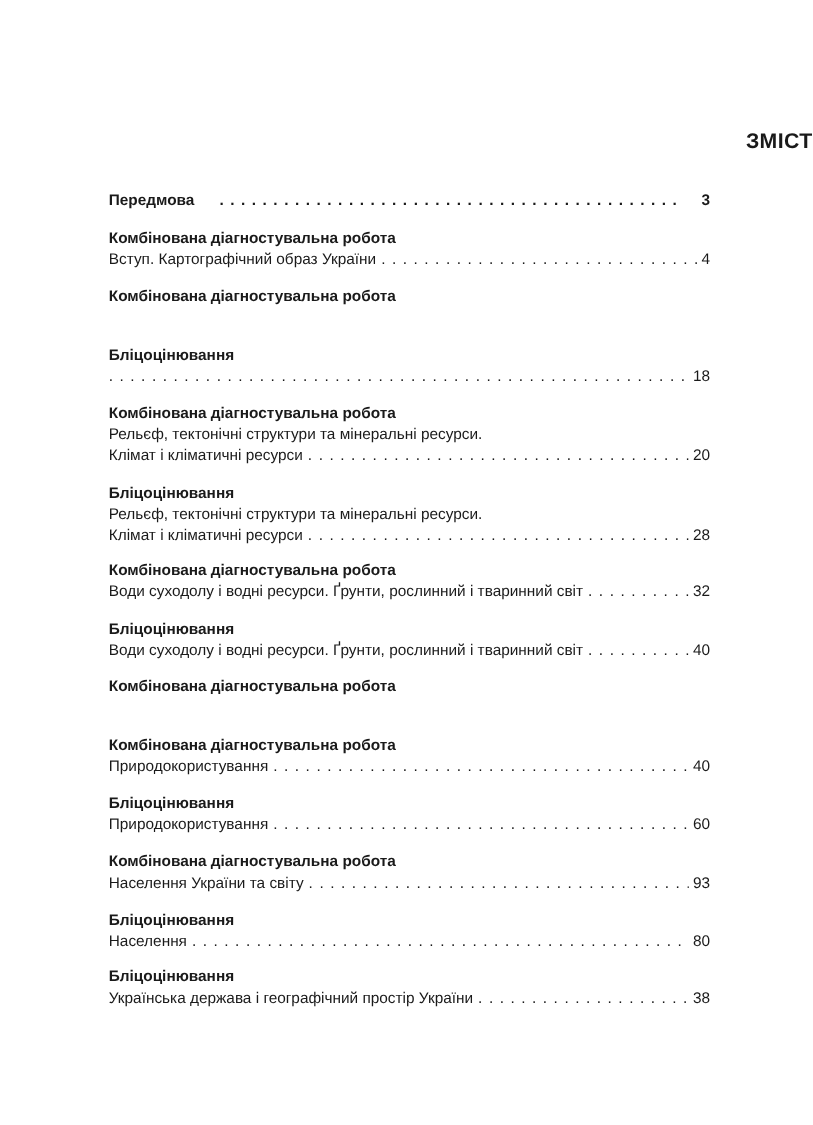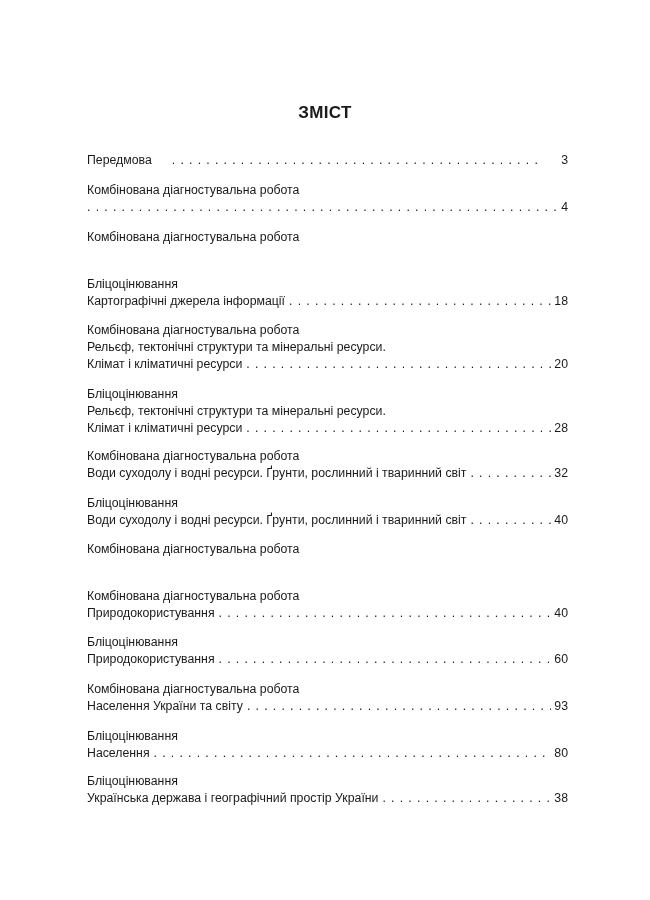--- a/index.html
+++ b/index.html
@@ -8,38 +8,38 @@
       background: #ffffff;
       color: #1a1a1a;
       font-family: "Liberation Sans", "DejaVu Sans", sans-serif;
       position: relative;
       overflow: hidden;
     }
     .page { position: absolute; left: 0; top: 0; width: 650px; height: 900px; }
     .title {
       position: absolute;
       top: 103px; left: 0; width: 650px;
-      text-align: center;
+      text-align: right;
       font-weight: bold;
       font-size: 17px;
       letter-spacing: 0.3px;
     }
     .toc {
       position: absolute;
       left: 87px; top: 152px;
       width: 481px;
     }
     .entry { position: absolute; left: 0; width: 481px; }
     .line {
       font-size: 12.3px;
       line-height: 17px;
       height: 17px;
       white-space: nowrap;
     }
-    .heading { font-weight: normal; gap: 16px; }
+    .heading { font-weight: bold; gap: 16px; }
     .leader-line { display: flex; align-items: baseline; }
     .leader-line .txt { flex: 0 0 auto; padding-right: 4px; }
     .leader-line .dots {
       flex: 1 1 auto;
       overflow: hidden;
       white-space: nowrap;
       letter-spacing: 4.6px;
       color: #1a1a1a;
     }
     .leader-line .dots::before {
@@ -61,33 +61,33 @@
       <div class="line leader-line heading">
         <span class="txt">Передмова</span>
         <span class="dots"></span>
         <span class="pg">3</span>
       </div>
     </div>
 
     <div class="entry" style="top:30px;">
       <div class="line heading">Комбінована діагностувальна робота</div>
       <div class="line leader-line">
+        <span class="txt">Вступ. Картографічний образ України</span>
         <span class="dots"></span>
         <span class="pg">4</span>
       </div>
     </div>
 
     <div class="entry" style="top:77px;">
       <div class="line heading">Комбінована діагностувальна робота</div>
     </div>
 
     <div class="entry" style="top:124px;">
       <div class="line heading">Бліцоцінювання</div>
       <div class="line leader-line">
-        <span class="txt">Картографічні джерела інформації</span>
         <span class="dots"></span>
         <span class="pg">18</span>
       </div>
     </div>
 
     <div class="entry" style="top:170px;">
       <div class="line heading">Комбінована діагностувальна робота</div>
       <div class="line">Рельєф, тектонічні структури та мінеральні ресурси.</div>
       <div class="line leader-line">
         <span class="txt">Клімат і кліматичні ресурси</span>

